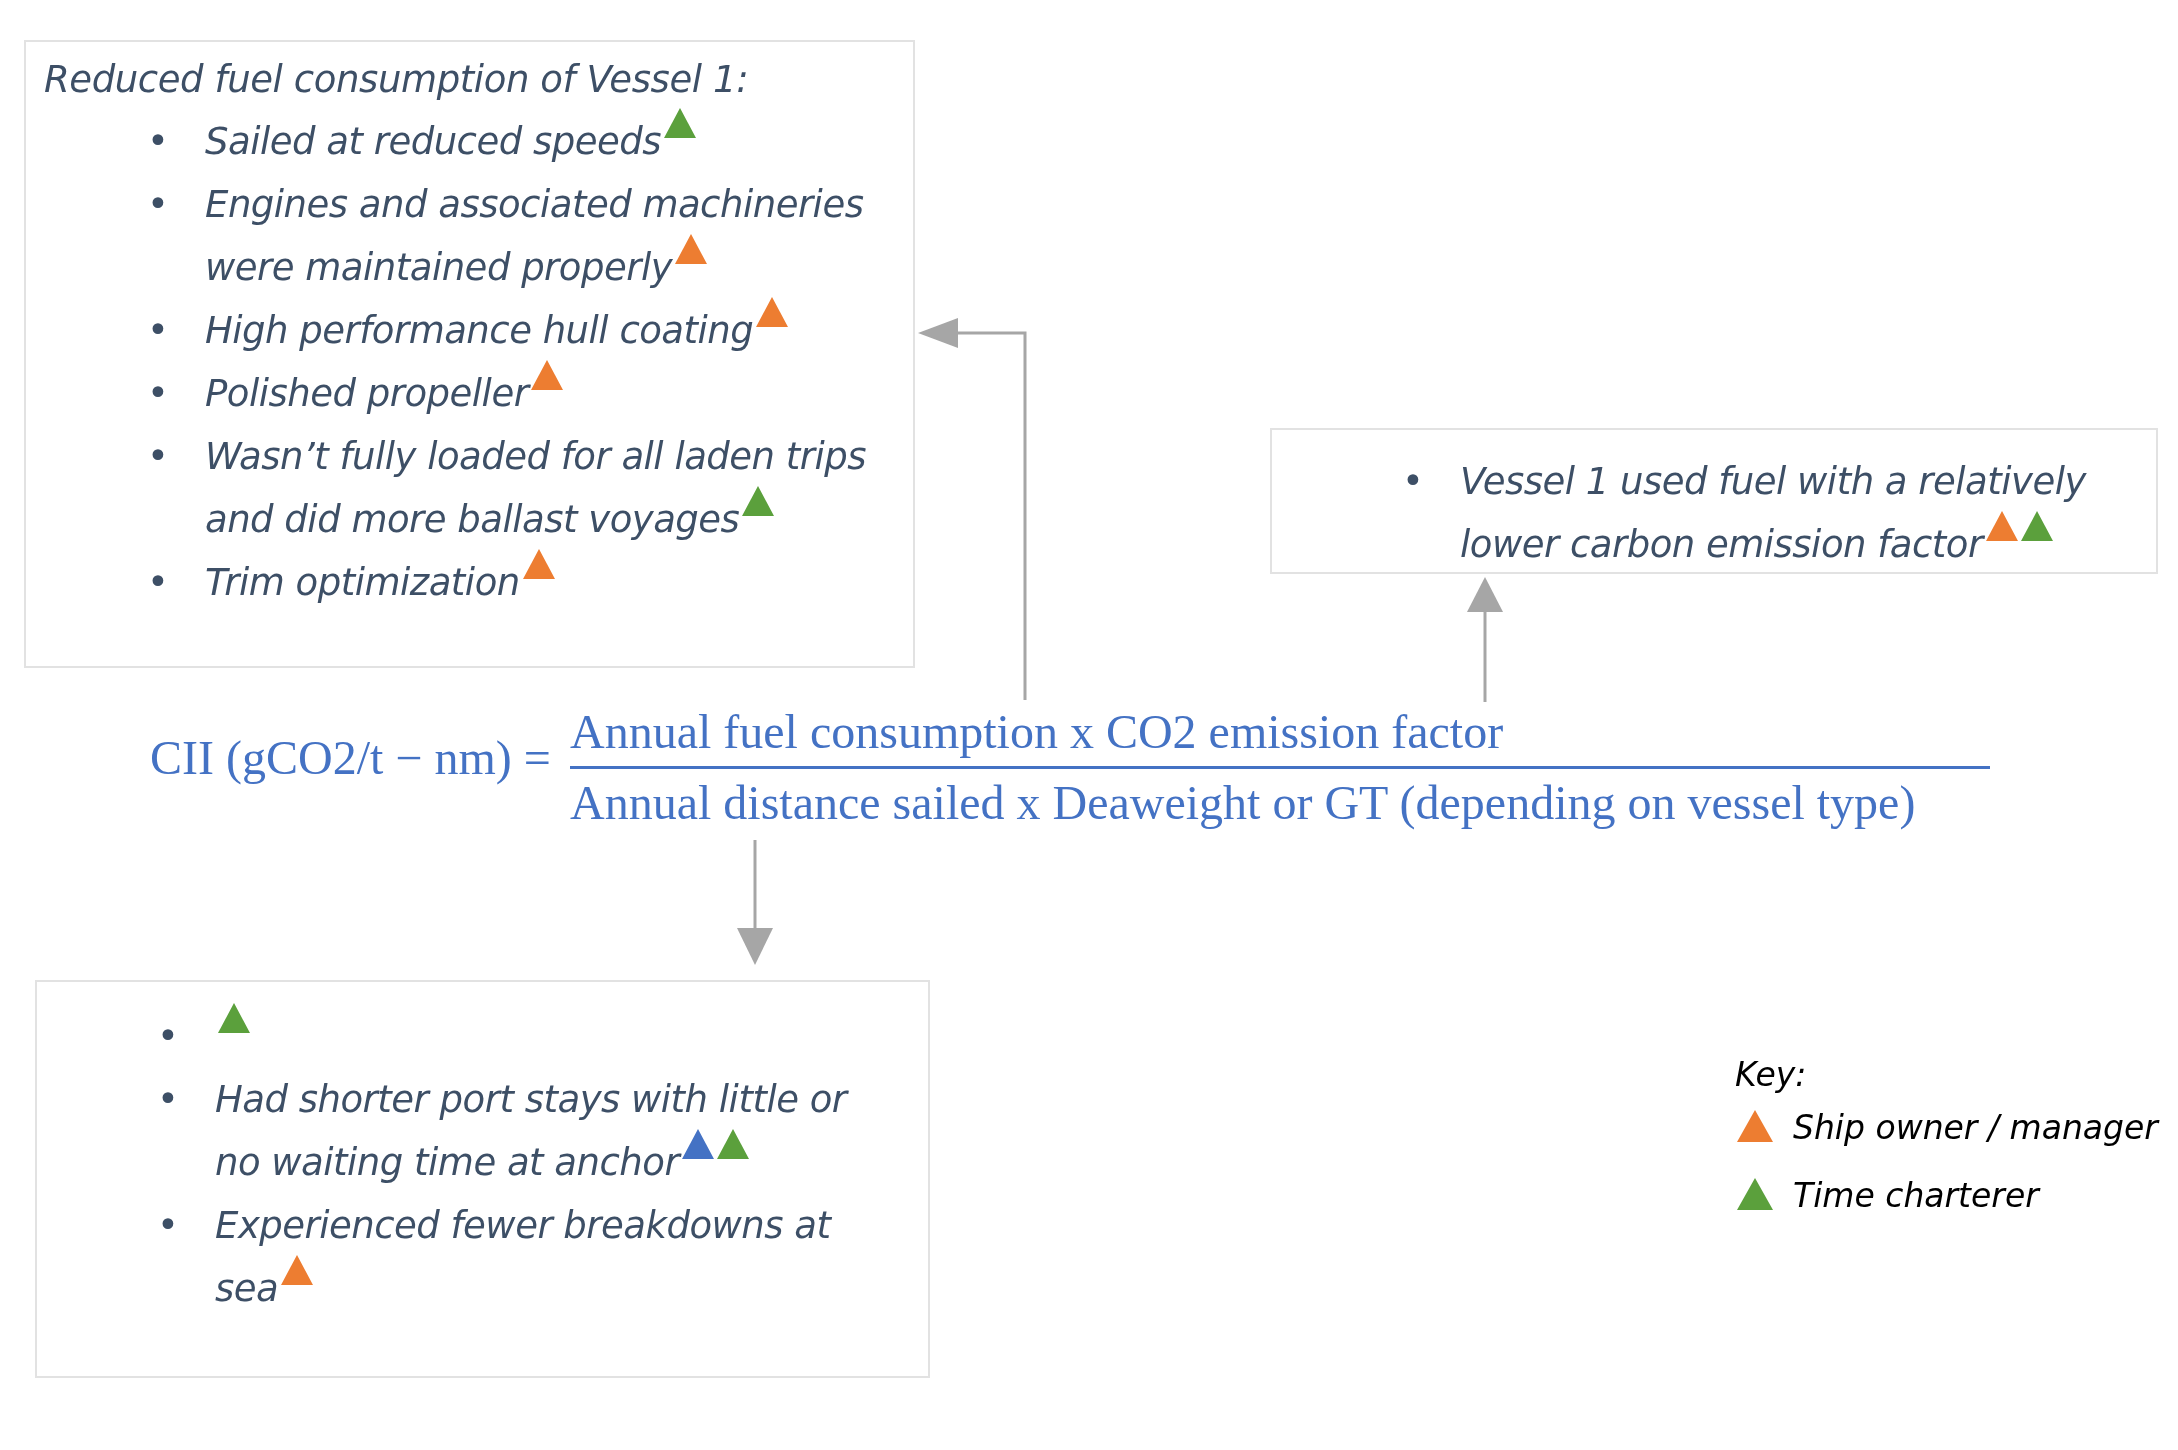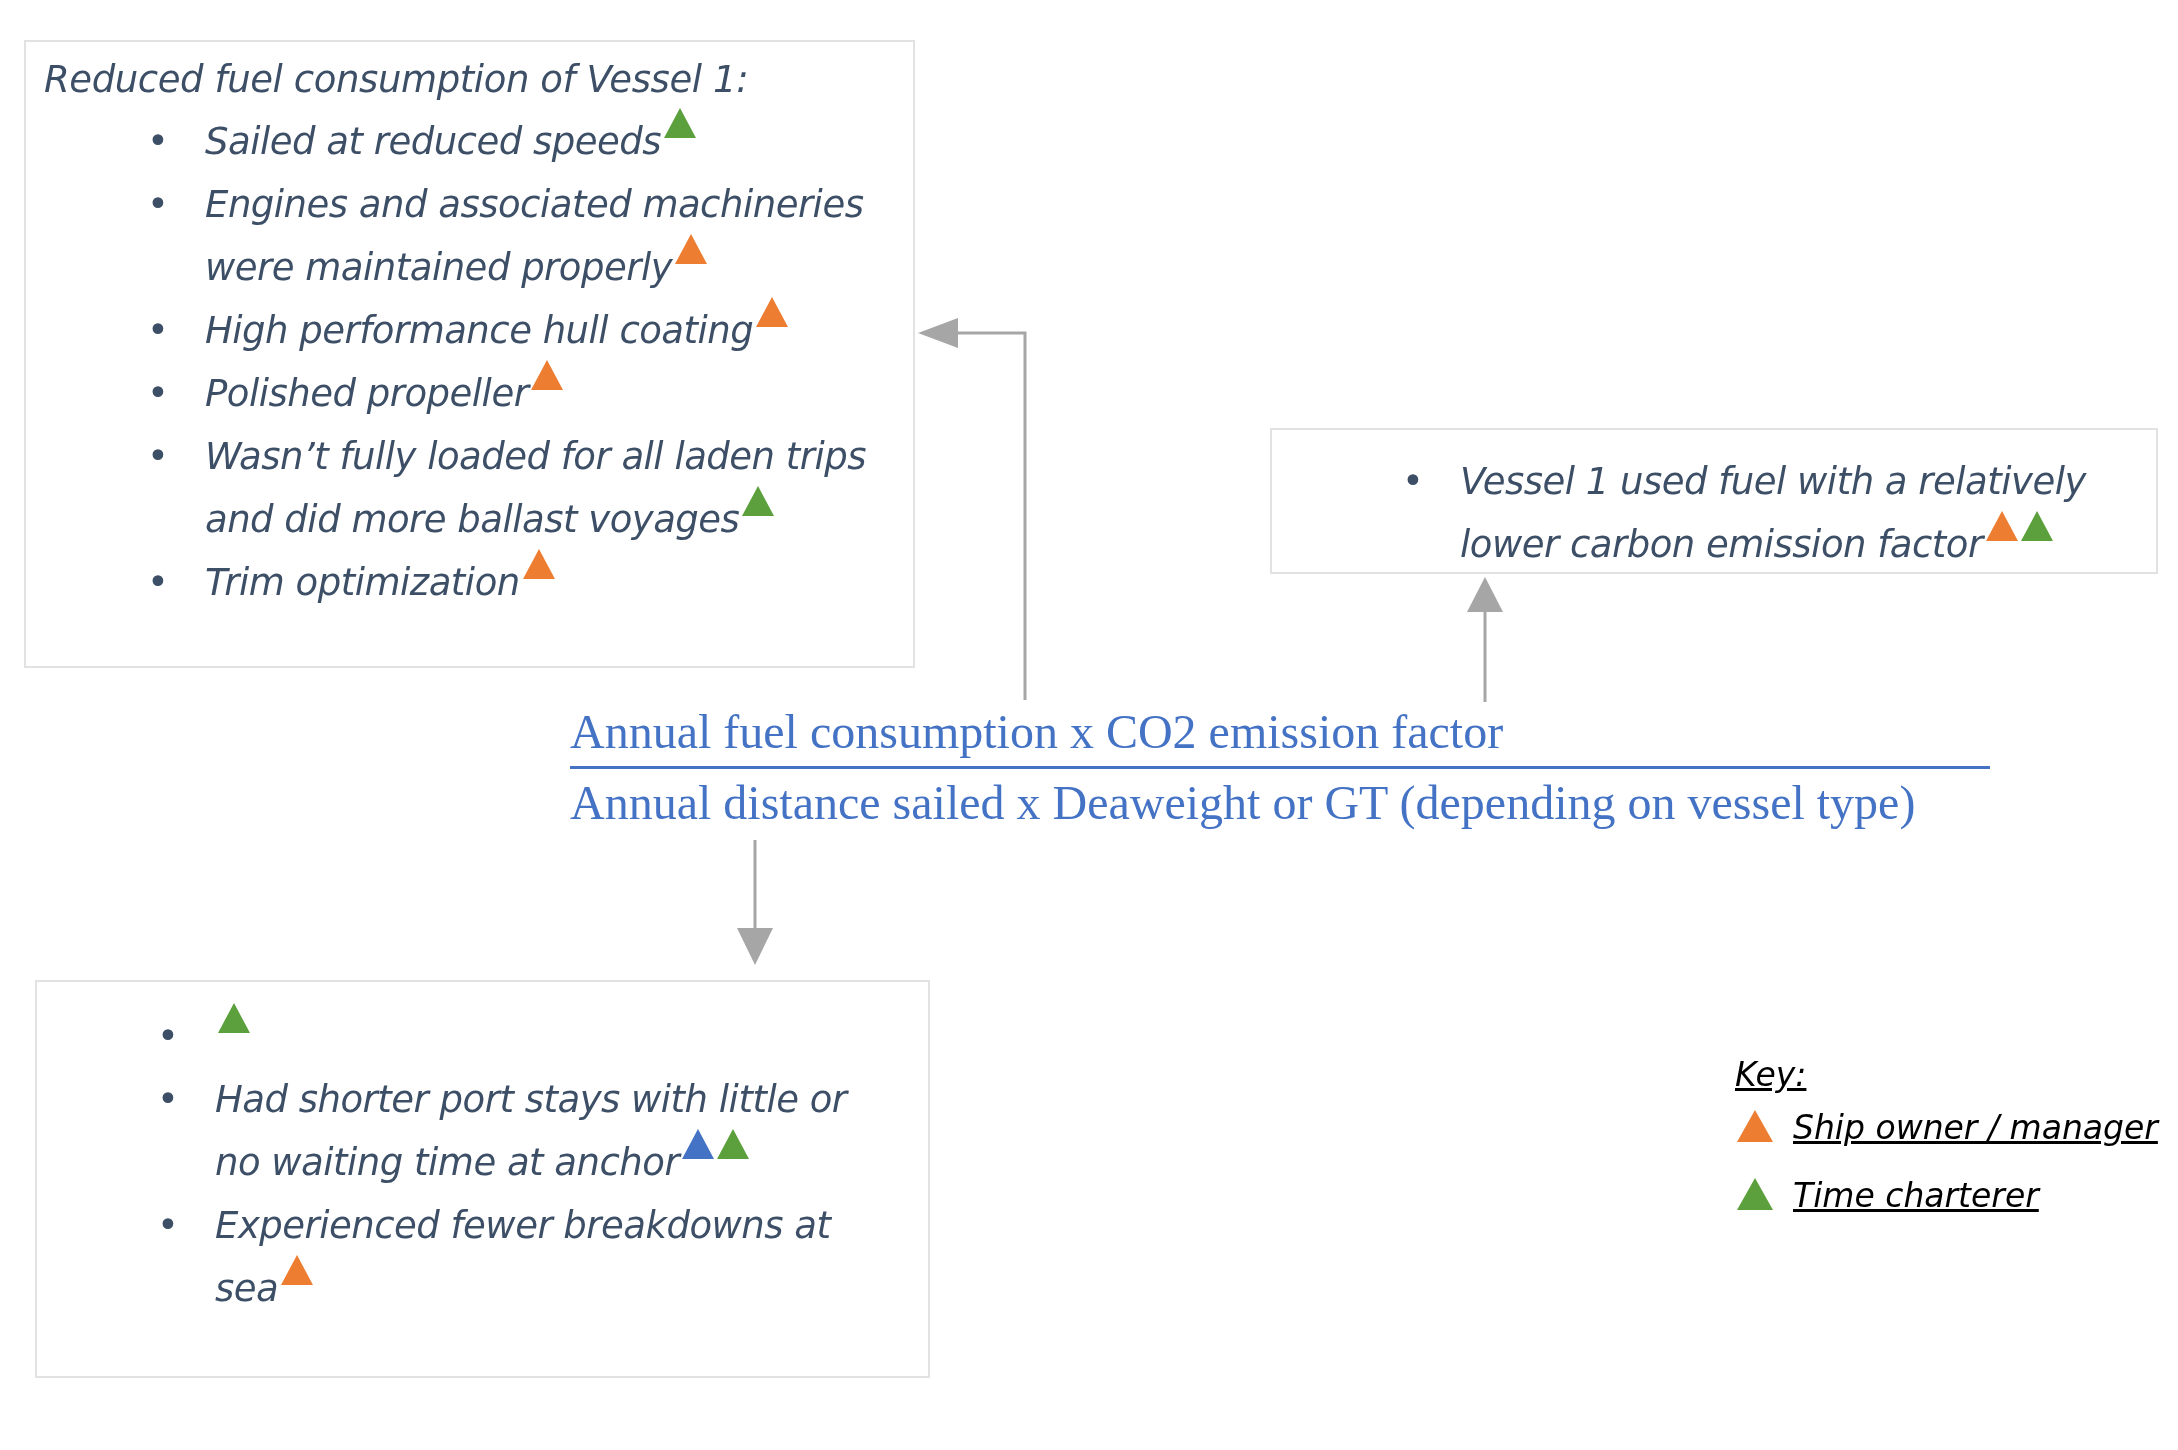--- a/index.html
+++ b/index.html
@@ -51,21 +51,21 @@
   #formula .frac{position:absolute;left:420px;top:0px;width:1420px;text-align:left;}
   #formula .num{font-size:48px;line-height:64px;white-space:nowrap;}
   #formula .rule{height:3px;background:#4472C4;width:100%;margin:2px 0 2px 0;}
   #formula .den{font-size:48px;line-height:64px;white-space:nowrap;}
 
   
   svg.conn{position:absolute;left:0;top:0;width:2178px;height:1450px;
        pointer-events:none;}
 
   
-  #key{position:absolute;left:1735px;top:1055px;width:420px;text-decoration:underline;}
+  #key{position:absolute;left:1735px;top:1055px;width:420px;}
   #key .key-title{font-style:italic;font-size:33px;color:#000000;
        font-family:"DejaVu Sans", sans-serif;margin-bottom:14px;}
   #key .key-row{display:flex;align-items:flex-start;height:52px;margin-bottom:16px;}
   #key .key-swatch{width:40px;height:36px;position:relative;margin-right:18px;flex:0 0 40px;}
   #key .key-swatch i{position:absolute;left:2px;top:2px;width:0;height:0;
        border-left:18px solid transparent;border-right:18px solid transparent;}
   #key .sw-orange i{border-bottom:32px solid #ED7D31;}
   #key .sw-green i{border-bottom:32px solid #5BA03C;}
   #key .sw-blue i{border-bottom:32px solid #4472C4;}
   #key .key-label{font-style:italic;font-size:33px;color:#000000;
@@ -145,20 +145,21 @@
       <span class="bdot">•</span>
       <span class="txt">Had shorter port stays with little or no waiting time at anchor</span><span class="tri t-blue"></span><span class="tri t-green"></span>
     </li>
     <li>
       <span class="bdot">•</span>
       <span class="txt">Experienced fewer breakdowns at sea</span><span class="tri t-orange"></span>
     </li>
   </ul>
 
   <div id="formula">
+    <div class="lhs">CII (gCO2/t − nm) =</div>
     <div class="frac">
       <div class="num">Annual fuel consumption x CO2 emission factor</div>
       <div class="rule"></div>
       <div class="den">Annual distance sailed x Deaweight  or GT (depending on vessel type)</div>
     </div>
   </div>
 
   <div id="key">
     <div class="key-title">Key:</div>
 

